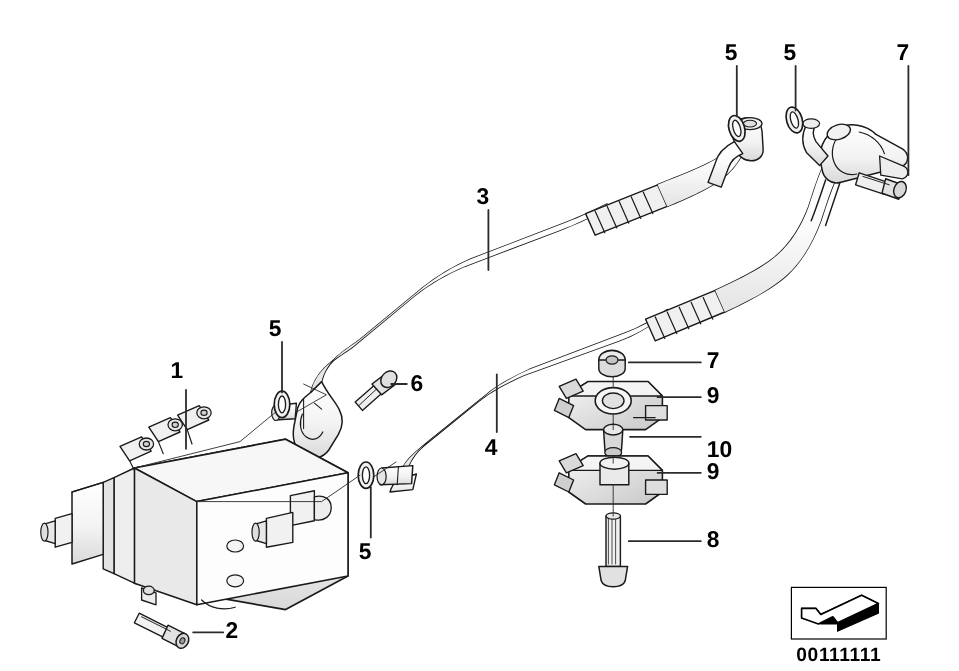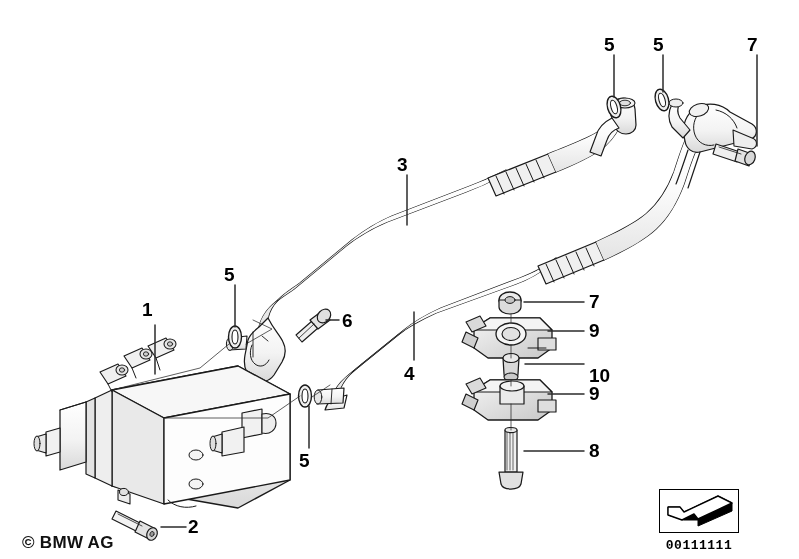--- a/index.html
+++ b/index.html
@@ -43,23 +43,23 @@
     font-size: 17px;
     letter-spacing: 0.3px;
     color: #111111;
     white-space: nowrap;
   }
   #diagram-id-text {
     position: absolute;
     left: 699px;
     top: 538px;
     transform: translateX(-50%);
-    font-family: Liberation Mono, monospace;
+    font-family: Liberation Sans, sans-serif;
     font-weight: bold;
-    font-size: 13px;
+    font-size: 16px;
     letter-spacing: 0.5px;
     color: #000000;
     white-space: nowrap;
   }
   #orientation-box {
     position: absolute;
     left: 659px;
     top: 489px;
     width: 80px;
     height: 44px;
@@ -377,21 +377,20 @@
   <div class="callout-num" style="left:604px; top:35px;">5</div>
   <div class="callout-num" style="left:653px; top:35px;">5</div>
   <div class="callout-num" style="left:342px; top:311px;">6</div>
   <div class="callout-num" style="left:747px; top:35px;">7</div>
   <div class="callout-num" style="left:589px; top:441px;">8</div>
   <div class="callout-num" style="left:589px; top:321px;">9</div>
   <div class="callout-num" style="left:589px; top:384px;">9</div>
   <div class="callout-num" style="left:589px; top:354px;margin-top:12px;">10</div>
   <div class="callout-num" style="left:589px; top:292px;">7</div>
 
-  <div id="copyright-text">© BMW AG</div>
 
   <div id="orientation-box">
     <svg viewBox="0 0 80 44" width="80" height="44">
       <path d="M8,25 L8,17 L20,17 L24,22 L58,6 L72,13 L72,21 L38,36 L38,30 L24,30 L8,25 Z" fill="#000000" stroke="#000000" stroke-width="1"></path>
       <path d="M8,17 L20,17 L24,22 L58,6 L72,13 L38,29 L34,24 L22,30 L8,25 Z" fill="#ffffff" stroke="#000000" stroke-width="1.4" stroke-linejoin="round"></path>
     </svg>
   </div>
   <div id="diagram-id-text">00111111</div>
 
 </div>

